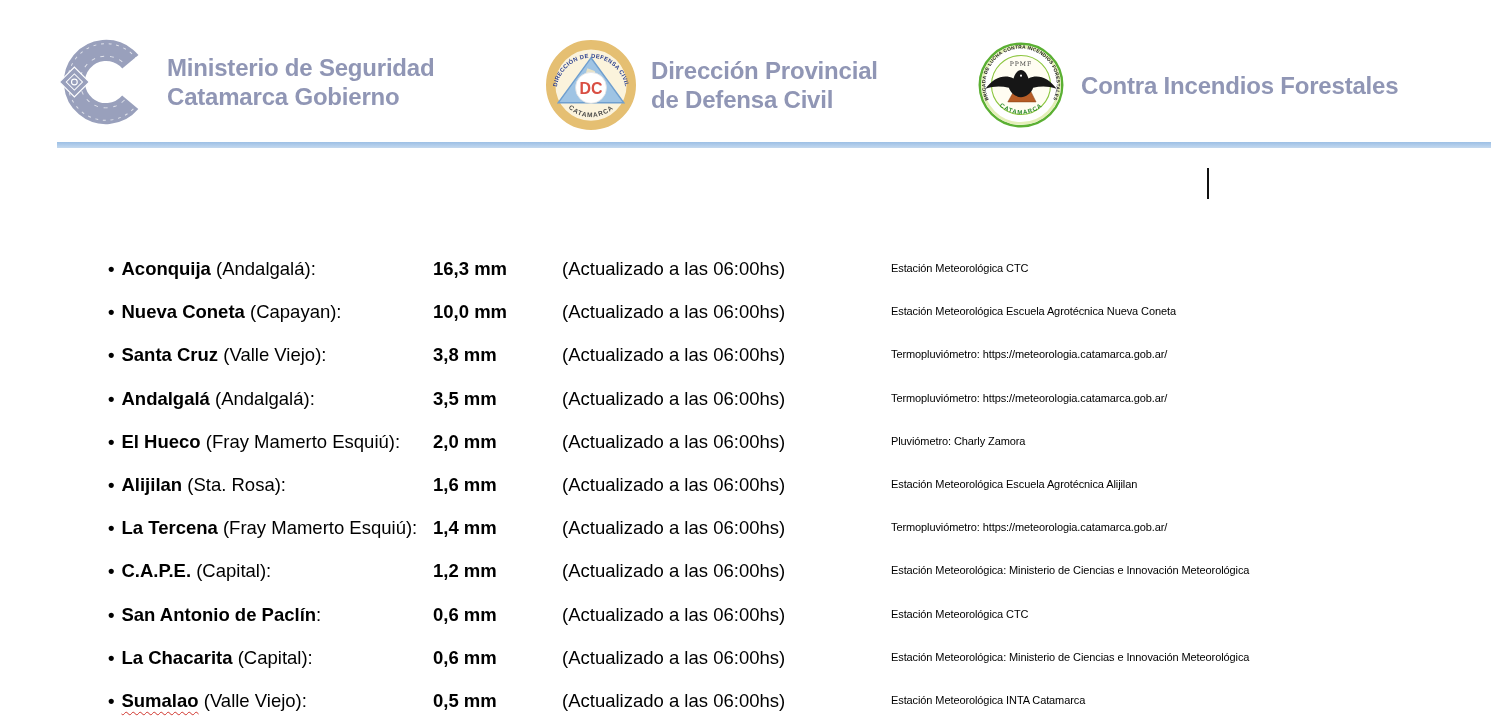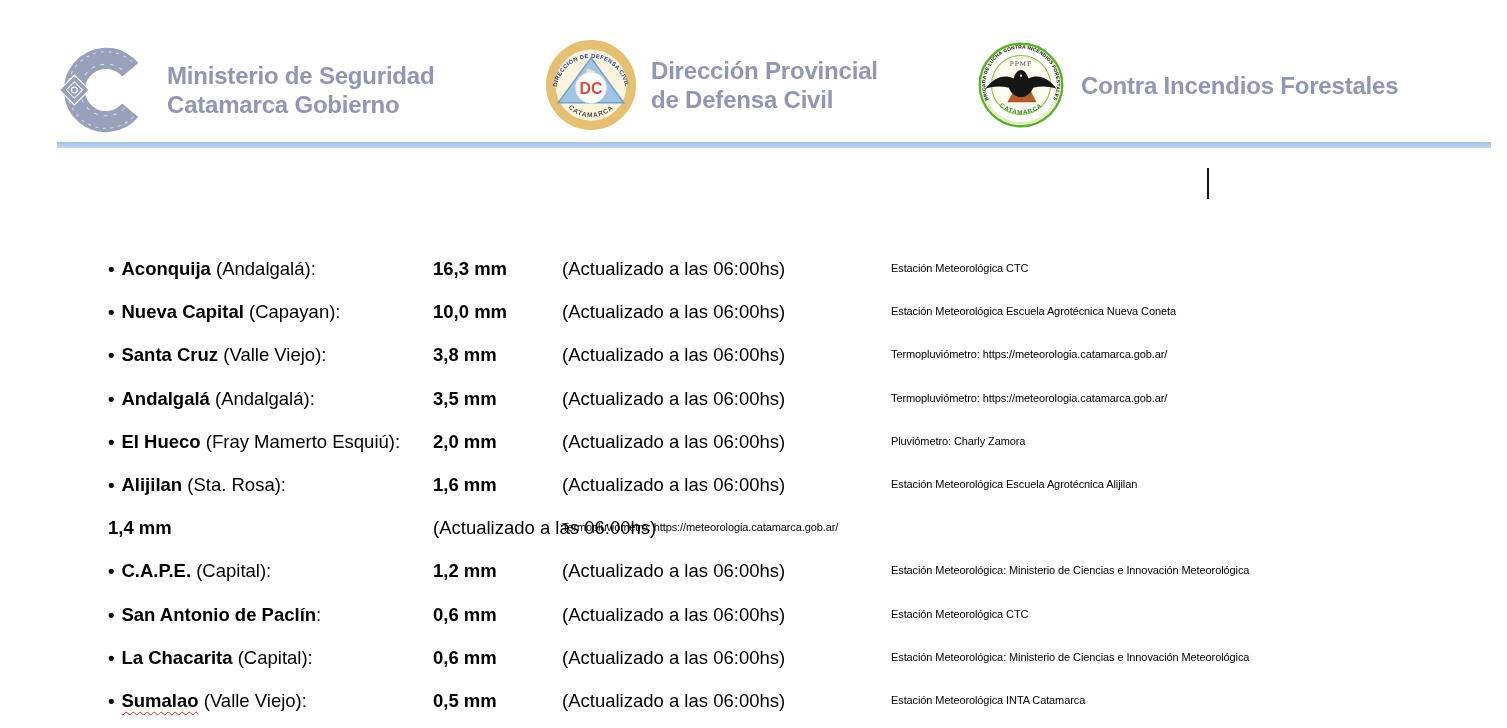--- a/index.html
+++ b/index.html
@@ -5,21 +5,21 @@
   * { box-sizing: border-box; }
   html,body { margin:0; padding:0; background:#e8e8e8; }
   .page {
     position:relative; width:1507px; height:728px; margin:0 auto;
     background:#ffffff; overflow:hidden;
     font-family:"Liberation Sans", sans-serif; color:#000;
   }
 
   
   .org { position:absolute; display:flex; align-items:center; gap:15px; }
-  .org1 { left:60px;  top:44px;justify-content:center; }
+  .org1 { left:60px;  top:36px;justify-content:center; }
   .org2 { left:546px; top:40px; }
   .org3 { left:976px; top:40px; }
   .org-text {
     font-weight:700; font-size:24px; line-height:29px;
     color:#9096b5; letter-spacing:-0.2px; white-space:nowrap;
   }
   .badge { display:block; }
 
   .divider {
     position:absolute; left:57px; right:16px; top:142px; height:6px;
@@ -129,21 +129,21 @@
 
   <main class="rows" id="rows">
     <div class="row">
       <span class="c1"><span class="bullet">•</span><b>Aconquija</b><span class="loc"> (Andalgalá):</span></span>
       <span class="c2">16,3 mm</span>
       <span class="c3">(Actualizado a las 06:00hs)</span>
       <span class="c4">Estación Meteorológica CTC</span>
     </div>
 
     <div class="row">
-      <span class="c1"><span class="bullet">•</span><b>Nueva Capital</b><span class="loc"> (Capayan):</span></span>
+      <span class="c1"><span class="bullet">•</span><b>Nueva Coneta</b><span class="loc"> (Capayan):</span></span>
       <span class="c2">10,0 mm</span>
       <span class="c3">(Actualizado a las 06:00hs)</span>
       <span class="c4">Estación Meteorológica Escuela Agrotécnica Nueva Coneta</span>
     </div>
 
     <div class="row">
       <span class="c1"><span class="bullet">•</span><b>Santa Cruz</b><span class="loc"> (Valle Viejo):</span></span>
       <span class="c2">3,8 mm</span>
       <span class="c3">(Actualizado a las 06:00hs)</span>
       <span class="c4">Termopluviómetro: https://meteorologia.catamarca.gob.ar/</span>
@@ -164,20 +164,21 @@
     </div>
 
     <div class="row">
       <span class="c1"><span class="bullet">•</span><b>Alijilan</b><span class="loc"> (Sta. Rosa):</span></span>
       <span class="c2">1,6 mm</span>
       <span class="c3">(Actualizado a las 06:00hs)</span>
       <span class="c4">Estación Meteorológica Escuela Agrotécnica Alijilan</span>
     </div>
 
     <div class="row">
+      <span class="c1"><span class="bullet">•</span><b>La Tercena</b><span class="loc"> (Fray Mamerto Esquiú):</span></span>
       <span class="c2">1,4 mm</span>
       <span class="c3">(Actualizado a las 06:00hs)</span>
       <span class="c4">Termopluviómetro: https://meteorologia.catamarca.gob.ar/</span>
     </div>
 
     <div class="row">
       <span class="c1"><span class="bullet">•</span><b>C.A.P.E.</b><span class="loc"> (Capital):</span></span>
       <span class="c2">1,2 mm</span>
       <span class="c3">(Actualizado a las 06:00hs)</span>
       <span class="c4">Estación Meteorológica: Ministerio de Ciencias e Innovación Meteorológica</span>

